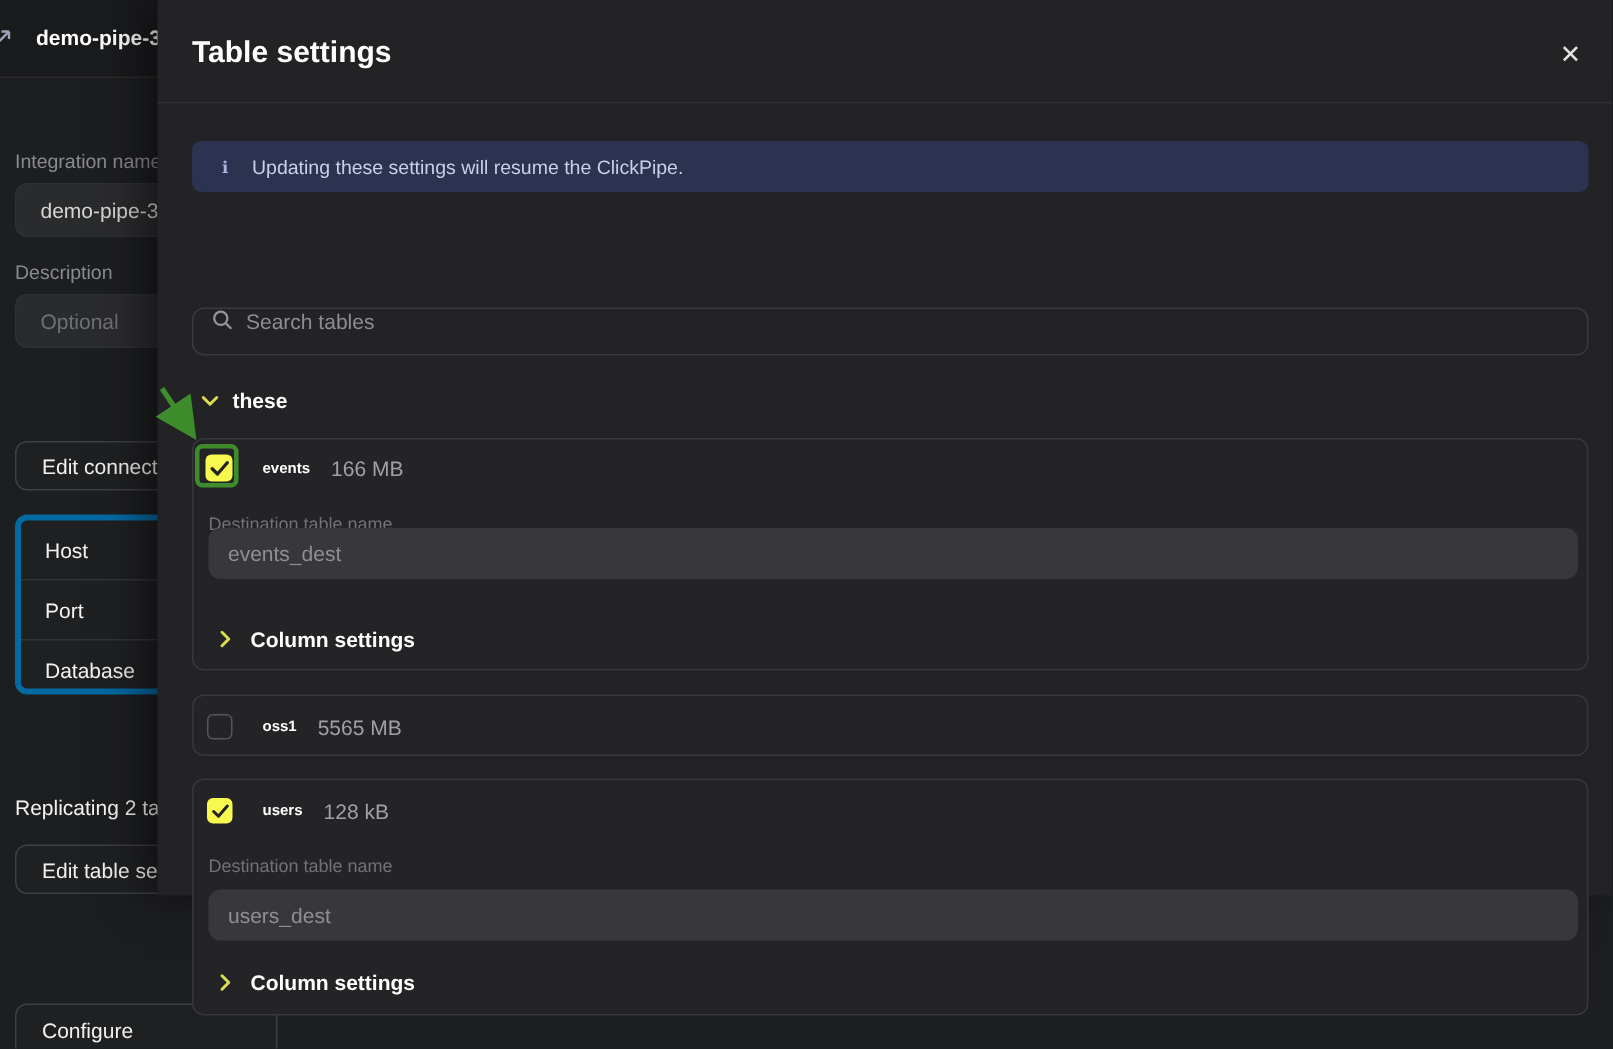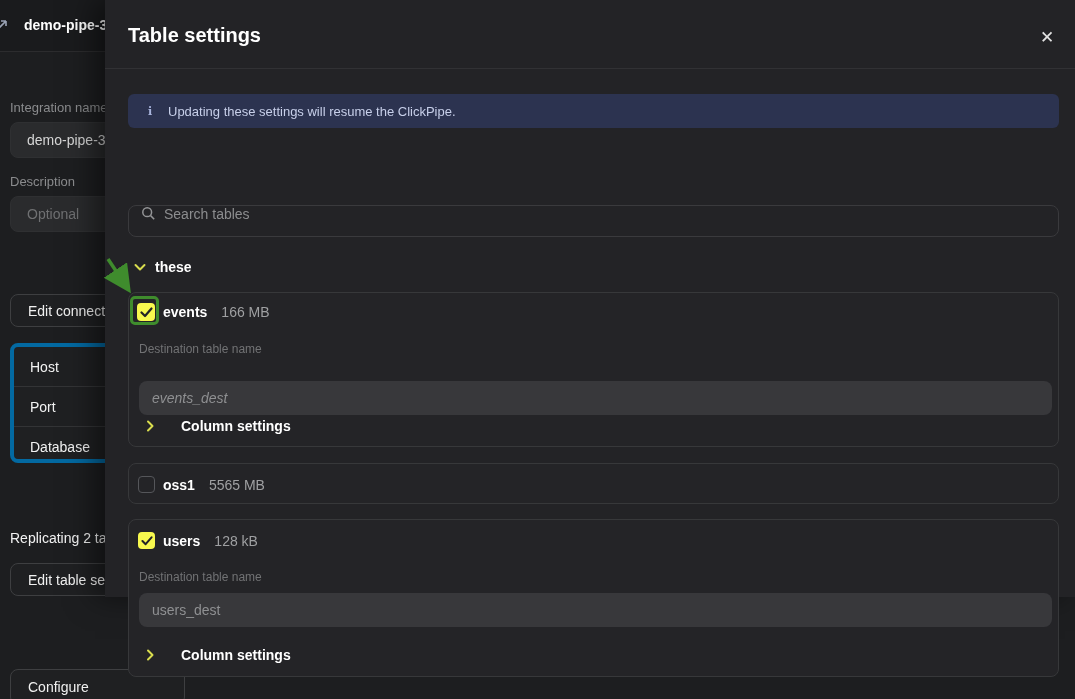--- a/index.html
+++ b/index.html
@@ -115,38 +115,38 @@
   .card-users .table-row  { top: 12px; left: 9px; }
 
   .checkbox {
     width: 17px; height: 17px; border-radius: 4px; flex: 0 0 auto;
     display: inline-flex; align-items: center; justify-content: center; cursor: pointer;
   }
   .checkbox.checked { background: #f8f94e; }
   .card-events .checkbox { width: 18px; height: 18px; }
   .checkbox.unchecked { background: transparent; border: 1.5px solid #55565a; }
 
-  .table-name { font-size: 14px; font-weight: 700; color: #ffffff; margin-left: 8px; }
+  .table-name { font-size: 10px; font-weight: 700; color: #ffffff; margin-left: 20px; }
   .table-size { font-size: 14px; color: #9fa0a2; margin-left: 14px; }
 
   .dest-label { position: absolute; left: 10px; font-size: 12px; color: #717274; }
   .card-events .dest-label { top: 49px; }
   .card-users .dest-label  { top: 50px; }
 
   .dest-input {
     position: absolute; left: 10px; width: 913px; height: 34px;
     background: #38383b; border: none; border-radius: 8px;
     color: #8f9092; font-size: 14px; padding: 0 13px; outline: none;
     font-family: "Liberation Sans", sans-serif;
   }
-  .card-events .dest-input { top: 88px; font-style: italic; }
+  .card-events .dest-input { top: 59px; }
   .card-users .dest-input  { top: 73px; }
 
   .colset-row {
-    position: absolute; left: 17px; display: flex; align-items: center; gap: 26px; cursor: pointer;
+    position: absolute; left: 17px; display: flex; align-items: center; gap: 12px; cursor: pointer;
   }
   .card-events .colset-row { top: 125px; }
   .card-users .colset-row  { top: 127px; }
   .colset-label { font-size: 14px; font-weight: 700; color: #ffffff; }
 
   
   .annot-box {
     position: absolute; left: 130px; top: 296px; width: 29px; height: 29px;
     border: 3px solid #3f8c2d; border-radius: 5px; z-index: 30; pointer-events: none;
   }

